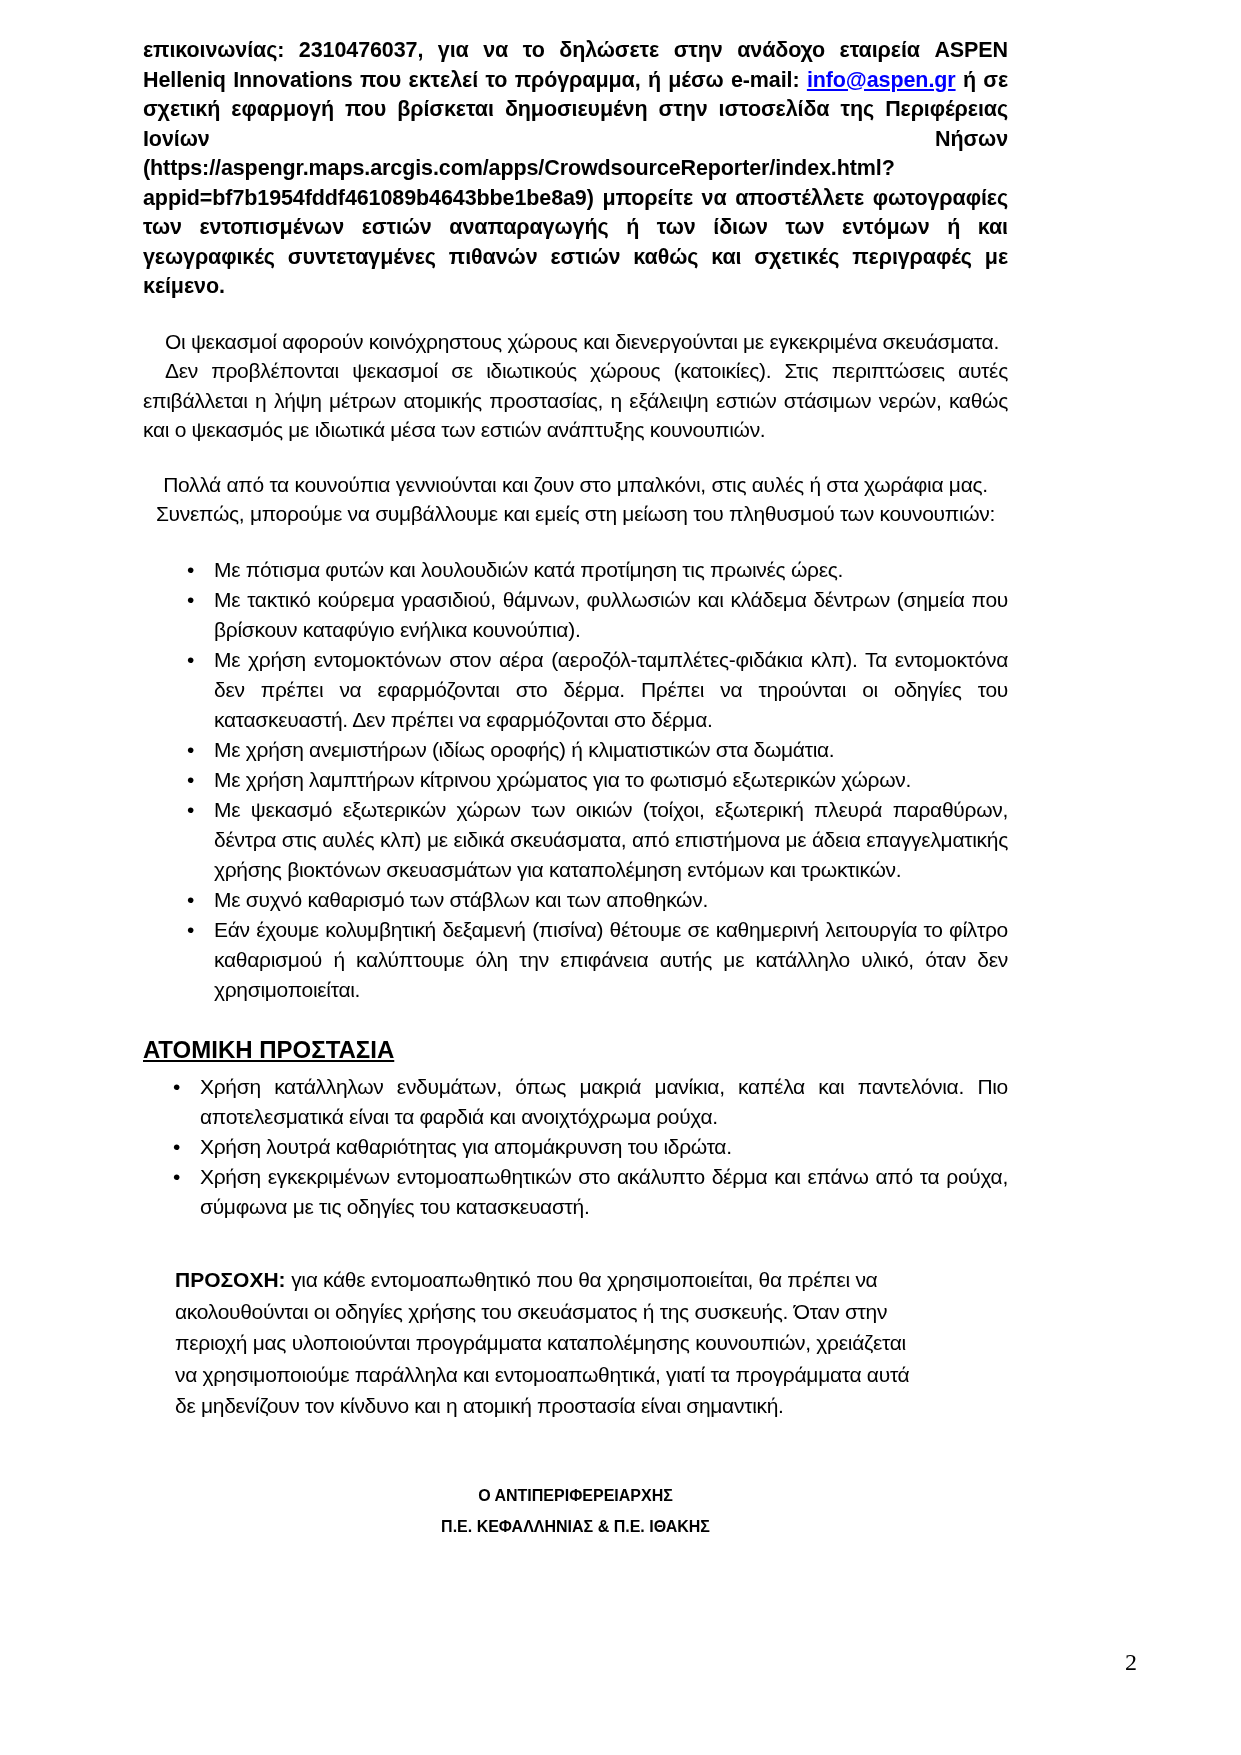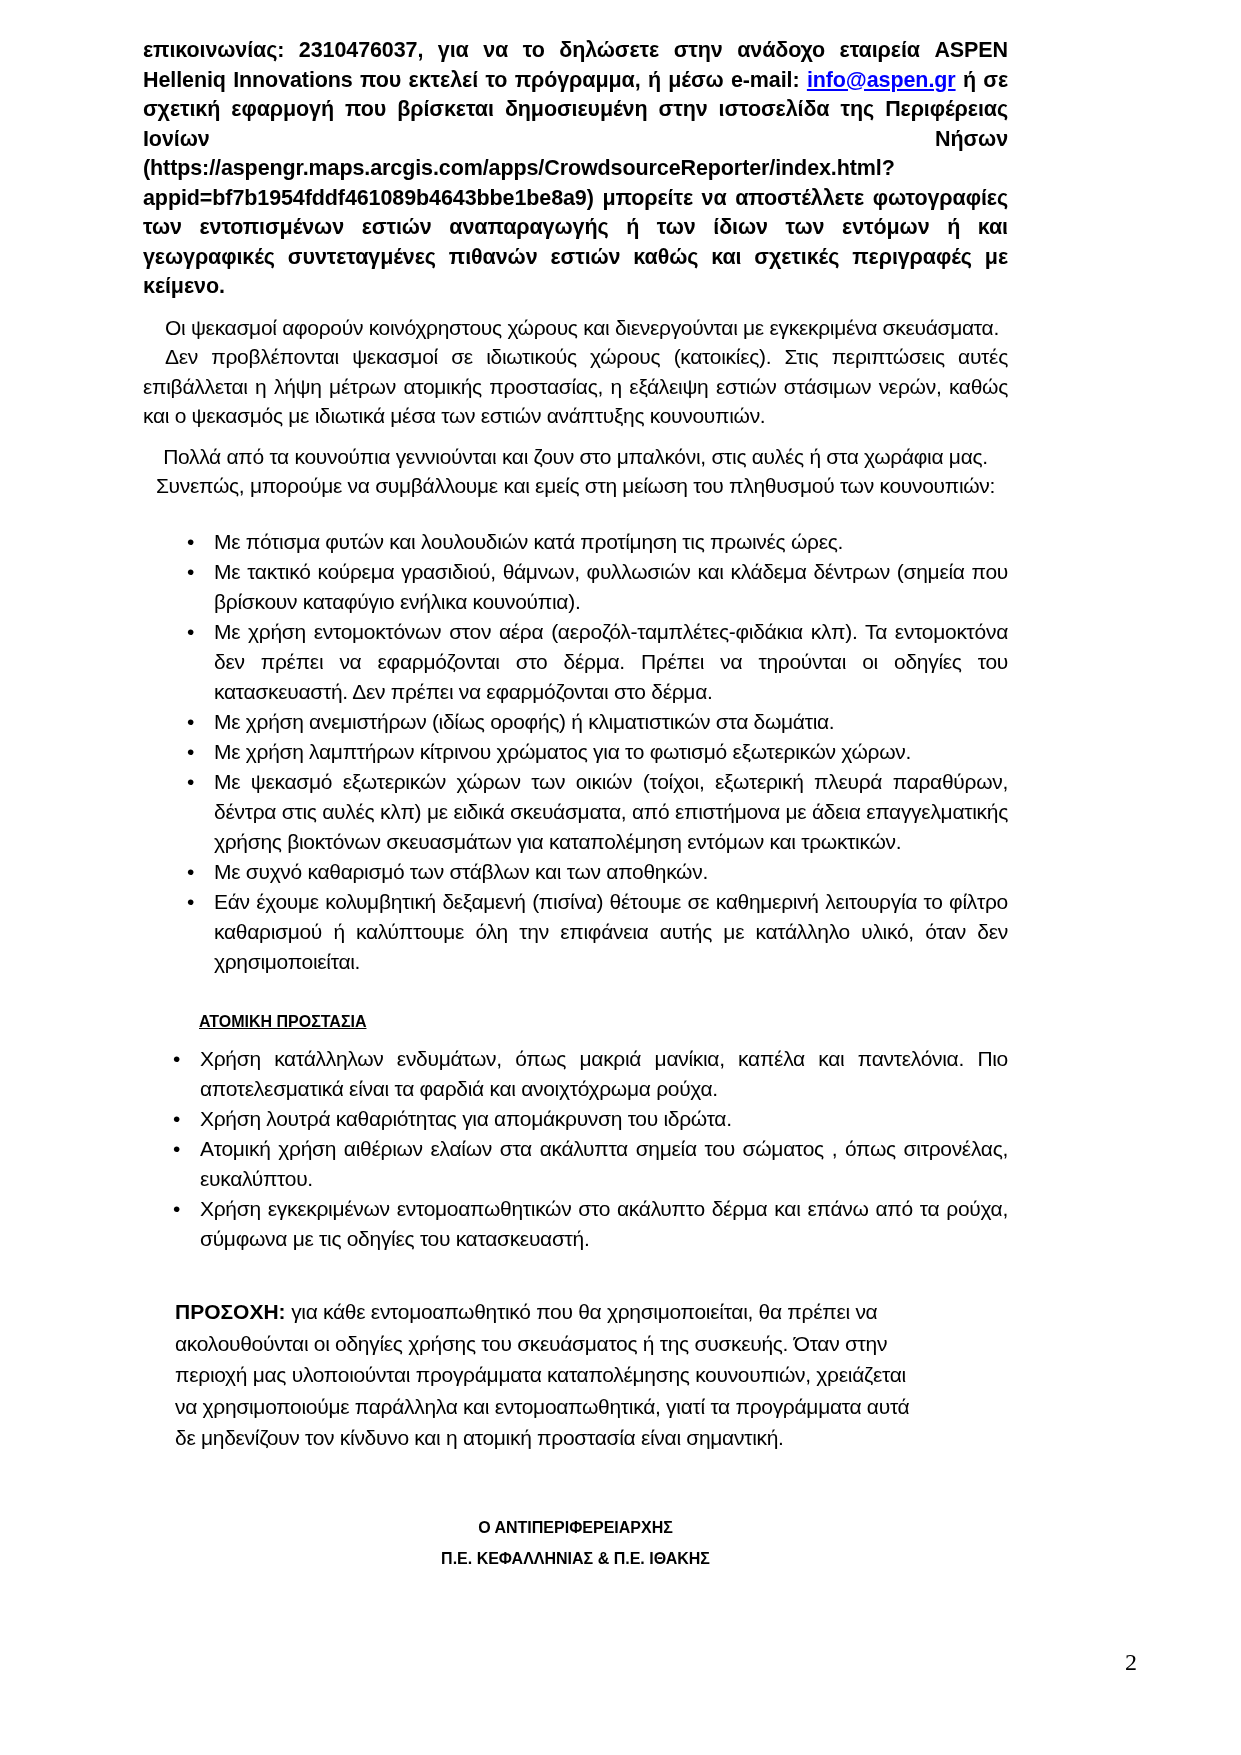--- a/index.html
+++ b/index.html
@@ -26,21 +26,21 @@
     overflow-wrap: anywhere;
   }
   .email-link {
     color: #0000ff;
     text-decoration: underline;
     cursor: pointer;
   }
   p.body { text-align: justify; }
   p.noj { text-align: center; }
   .indent { text-indent: 22px; }
-  .mt { margin-top: 11px; }
+  .mt { margin-top: 25px; }
   ul.bullets {
     list-style: none;
     margin-top: 26px;
     padding-left: 38px;
   }
   ul.bullets li {
     position: relative;
     padding-left: 33px;
     text-align: justify;
     line-height: 30px;
@@ -48,22 +48,21 @@
   ul.bullets li::before {
     content: "\2022";
     position: absolute;
     left: 6px;
     top: 0;
   }
   ul.bullets.second { padding-left: 24px; margin-top: 4px; }
   h2.section-heading {
     margin-top: 30px;
     margin-bottom: 4px;
-    margin-left: 56px;
-    font-size: 16px;
+    font-size: 24px;
     font-weight: bold;
     letter-spacing: 0;
     text-decoration: underline;
     display: inline-block;
   }
   p.warning {
     margin-top: 42px;
     margin-left: 32px;
     margin-right: 78px;
     line-height: 31.5px;
@@ -109,21 +108,20 @@
     <li>Με ψεκασμό εξωτερικών χώρων των οικιών (τοίχοι, εξωτερική πλευρά παραθύρων, δέντρα στις αυλές κλπ) με ειδικά σκευάσματα, από επιστήμονα με άδεια επαγγελματικής χρήσης βιοκτόνων σκευασμάτων για καταπολέμηση εντόμων και τρωκτικών.</li>
     <li>Με συχνό καθαρισμό των στάβλων και των αποθηκών.</li>
     <li>Εάν έχουμε κολυμβητική δεξαμενή (πισίνα) θέτουμε σε καθημερινή λειτουργία το φίλτρο καθαρισμού ή καλύπτουμε όλη την επιφάνεια αυτής  με κατάλληλο υλικό, όταν δεν χρησιμοποιείται.</li>
   </ul>
 
   <h2 class="section-heading">ΑΤΟΜΙΚΗ ΠΡΟΣΤΑΣΙΑ</h2>
 
   <ul class="bullets second">
     <li>Χρήση κατάλληλων ενδυμάτων, όπως μακριά μανίκια, καπέλα και παντελόνια. Πιο αποτελεσματικά είναι τα φαρδιά και ανοιχτόχρωμα ρούχα.</li>
     <li>Χρήση λουτρά καθαριότητας για απομάκρυνση του ιδρώτα.</li>
-    <li>Ατομική χρήση αιθέριων ελαίων στα ακάλυπτα σημεία του σώματος , όπως σιτρονέλας, ευκαλύπτου.</li>
     <li>Χρήση εγκεκριμένων εντομοαπωθητικών στο ακάλυπτο δέρμα και επάνω από τα ρούχα, σύμφωνα με τις οδηγίες του κατασκευαστή.</li>
   </ul>
 
   <p class="warning"><strong class="warning-label">ΠΡΟΣΟΧΗ:</strong><span> για κάθε εντομοαπωθητικό που θα χρησιμοποιείται, θα πρέπει να ακολουθούνται οι οδηγίες χρήσης του σκευάσματος ή της συσκευής.  Όταν στην περιοχή μας υλοποιούνται προγράμματα καταπολέμησης κουνουπιών, χρειάζεται να χρησιμοποιούμε παράλληλα και εντομοαπωθητικά, γιατί τα προγράμματα αυτά δε μηδενίζουν τον κίνδυνο και η ατομική προστασία είναι σημαντική.</span></p>
 
   <div class="signature">
     <div>Ο ΑΝΤΙΠΕΡΙΦΕΡΕΙΑΡΧΗΣ</div>
     <div>Π.Ε. ΚΕΦΑΛΛΗΝΙΑΣ &amp; Π.Ε. ΙΘΑΚΗΣ</div>
 
   </div>

